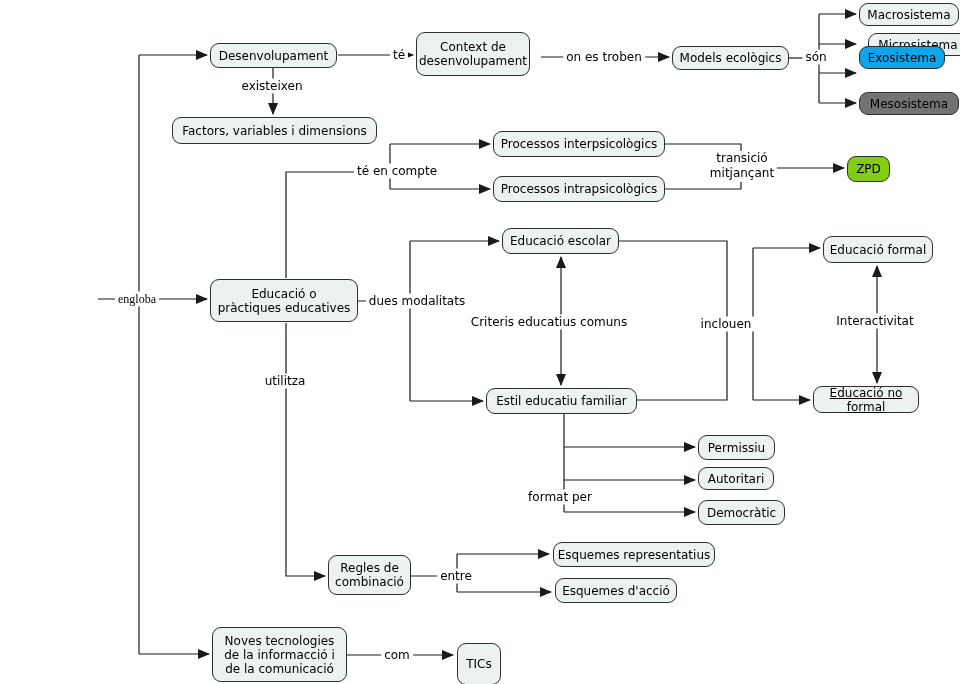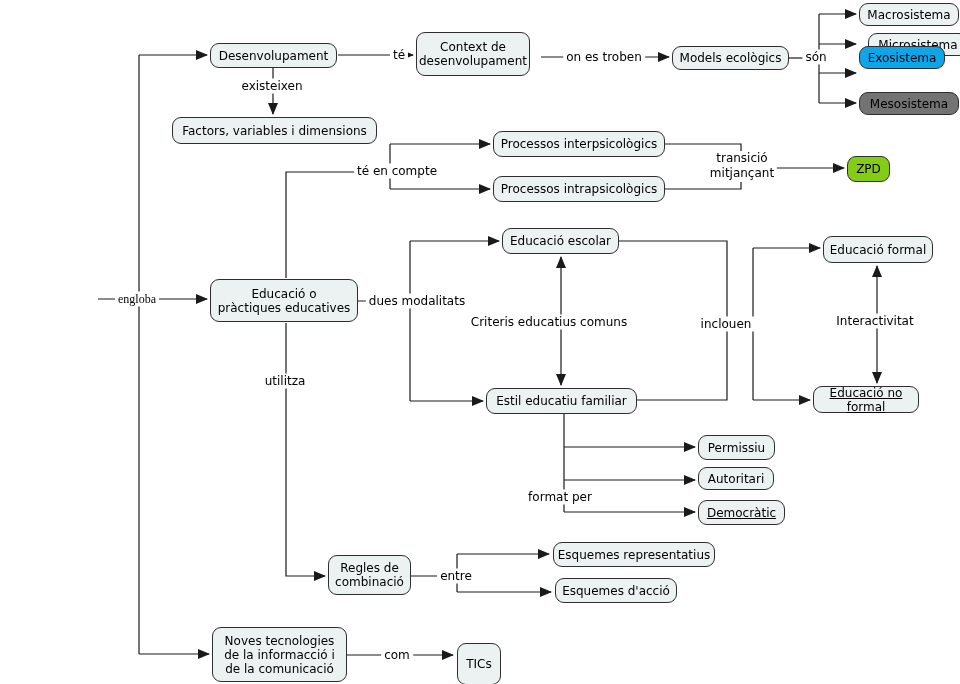--- a/index.html
+++ b/index.html
@@ -87,21 +87,21 @@
     <div class="node" style="left: 493px; top: 176px; width: 172px; height: 26px; background: rgb(236, 242, 242); border-color: rgb(46, 46, 46);">Processos intrapsicològics</div>
     <div class="node" style="left: 847px; top: 156px; width: 43px; height: 26px; background: #84cc16; border-color: rgb(46, 46, 46);">ZPD</div>
     <div class="node" style="left: 210px; top: 279px; width: 148px; height: 43px; background: rgb(236, 242, 242); border-color: rgb(46, 46, 46);">Educació o
 pràctiques educatives</div>
     <div class="node" style="left: 502px; top: 228px; width: 117px; height: 26px; background: rgb(236, 242, 242); border-color: rgb(46, 46, 46);">Educació escolar</div>
     <div class="node" style="left: 823px; top: 236px; width: 110px; height: 27px; background: rgb(236, 242, 242); border-color: rgb(46, 46, 46);">Educació formal</div>
     <div class="node" style="left: 486px; top: 388px; width: 151px; height: 26px; background: rgb(236, 242, 242); border-color: rgb(46, 46, 46);">Estil educatiu familiar</div>
     <div class="node" style="left: 813px; top: 386px; width: 106px; height: 27px; background: rgb(236, 242, 242); border-color: rgb(46, 46, 46); text-decoration: underline;">Educació no formal</div>
     <div class="node" style="left: 698px; top: 435px; width: 77px; height: 25px; background: rgb(236, 242, 242); border-color: rgb(46, 46, 46);">Permissiu</div>
     <div class="node" style="left: 698px; top: 467px; width: 76px; height: 23px; background: rgb(236, 242, 242); border-color: rgb(46, 46, 46);">Autoritari</div>
-    <div class="node" style="left: 698px; top: 500px; width: 87px; height: 25px; background: rgb(236, 242, 242); border-color: rgb(46, 46, 46); text-decoration: underline;">Democràtic</div>
+    <div class="node" style="left: 698px; top: 500px; width: 87px; height: 25px; background: rgb(236, 242, 242); border-color: rgb(46, 46, 46);">Democràtic</div>
     <div class="node" style="left: 328px; top: 555px; width: 83px; height: 40px; background: rgb(236, 242, 242); border-color: rgb(46, 46, 46);">Regles de
 combinació</div>
     <div class="node" style="left: 553px; top: 542px; width: 162px; height: 25px; background: rgb(236, 242, 242); border-color: rgb(46, 46, 46);">Esquemes representatius</div>
     <div class="node" style="left: 555px; top: 578px; width: 122px; height: 25px; background: rgb(236, 242, 242); border-color: rgb(46, 46, 46);">Esquemes d'acció</div>
     <div class="node" style="left: 212px; top: 627px; width: 135px; height: 55px; background: rgb(236, 242, 242); border-color: rgb(46, 46, 46);">Noves tecnologies
 de la informacció i
 de la comunicació</div>
     <div class="node" style="left: 457px; top: 643px; width: 44px; height: 42px; background: rgb(236, 242, 242); border-color: rgb(46, 46, 46);">TICs</div>
     <div class="edge-label" style="left: 137px; top: 299px; font-family: Liberation Serif, serif;">engloba</div>
     <div class="edge-label" style="left: 363px; top: 55px; margin-left: 36px;">té</div>

